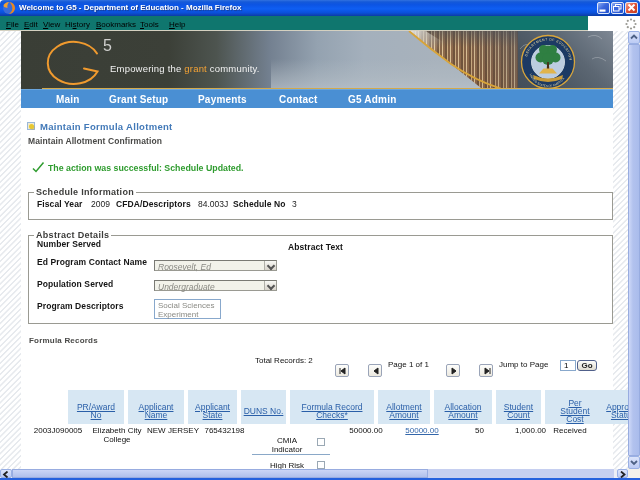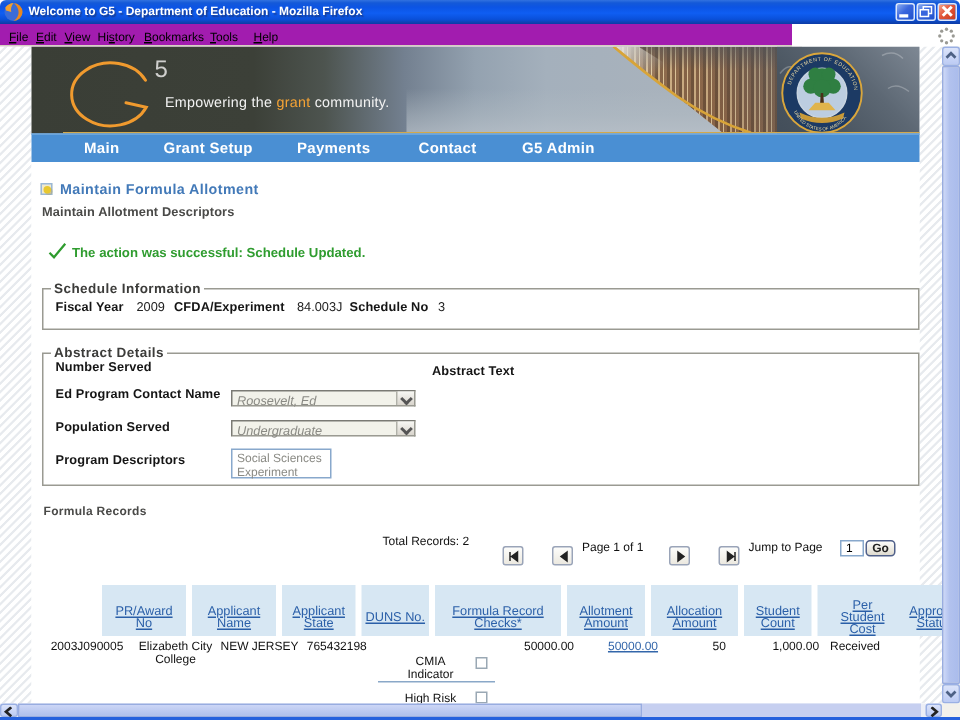--- a/index.html
+++ b/index.html
@@ -15,22 +15,22 @@
 }
 #titletext { position:absolute; left:19px; top:3px; font-size:8px; font-weight:bold; color:#fff;
   text-shadow:1px 1px 1px #1a3a8a; white-space:nowrap; }
 .winbtn { position:absolute; top:2px; width:13px; height:12px; border-radius:2px;
   border:1px solid #dce6fa; overflow:hidden; }
 #btnmin { left:597px; background:linear-gradient(135deg,#8aacf2 0%,#3a66dd 45%,#2151cc 100%); }
 #btnmax { left:611px; background:linear-gradient(135deg,#8aacf2 0%,#3a66dd 45%,#2151cc 100%); }
 #btncls { left:625px; background:linear-gradient(135deg,#f4a68c 0%,#e2553a 45%,#c63c1e 100%); }
 
 
-#menubar { position:absolute; top:16px; left:0; width:528px; height:15px;
-  background:#a21caf; border-bottom:1px solid #d4d0c0; }
+#menubar { position:absolute; top:16px; left:0; width:588px; height:15px;
+  background:#0f766e; border-bottom:1px solid #d4d0c0; }
 .mi { position:absolute; top:4px; font-size:8px; color:#000; }
 .mi u { text-decoration:underline; }
 
 
 #viewport { position:absolute; top:31px; left:0; width:628px; height:438px;
   background:#fff; overflow:hidden; }
 .stripes { position:absolute; top:0; height:438px;
   background:repeating-linear-gradient(135deg,#ffffff 0px,#ffffff 2px,#e7eaee 2.5px,#e7eaee 3.5px,#ffffff 4px); }
 #stripeL { left:0; width:21px; }
 #stripeR { left:613px; width:15px; }
@@ -220,33 +220,33 @@
       <span class="nv" style="left:177px">Payments</span>
       <span class="nv" style="left:258px">Contact</span>
       <span class="nv" style="left:327px">G5 Admin</span>
     </div>
 
     <div id="content">
       <div id="h1icon">
           <i></i>
         </div>
       <div id="h1">Maintain Formula Allotment</div>
-      <div id="h2">Maintain Allotment Descriptors</div>
+      <div id="h2">Maintain Allotment Confirmation</div>
 
       <svg id="okchk" width="13" height="11" viewBox="0 0 13 11">
         <path d="M1 6.5 L4 9.5 L11.5 0.5" fill="none" stroke="#2f9c2f" stroke-width="1.5"></path>
       </svg>
       <span id="oktxt">The action was successful: Schedule Updated.</span>
 
       <fieldset class="fs" id="fs1">
         <legend>Schedule Information</legend>
       </fieldset>
       <span class="lbl" style="left:16px;top:91px">Fiscal Year</span>
       <span class="val" style="left:70px;top:91px">2009</span>
-      <span class="lbl" style="left:95px;top:91px">CFDA/Experiment</span>
+      <span class="lbl" style="left:95px;top:91px">CFDA/Descriptors</span>
       <span class="val" style="left:177px;top:91px">84.003J</span>
       <span class="lbl" style="left:212px;top:91px">Schedule No</span>
       <span class="val" style="left:271px;top:91px">3</span>
 
       <fieldset class="fs" id="fs2">
         <legend>Abstract Details</legend>
       </fieldset>
       <span class="lbl" style="left:16px;top:131px">Number Served</span>
       <span class="lbl" style="left:267px;top:134px">Abstract Text</span>
       <span class="lbl" style="left:16px;top:149px">Ed Program Contact Name</span>

